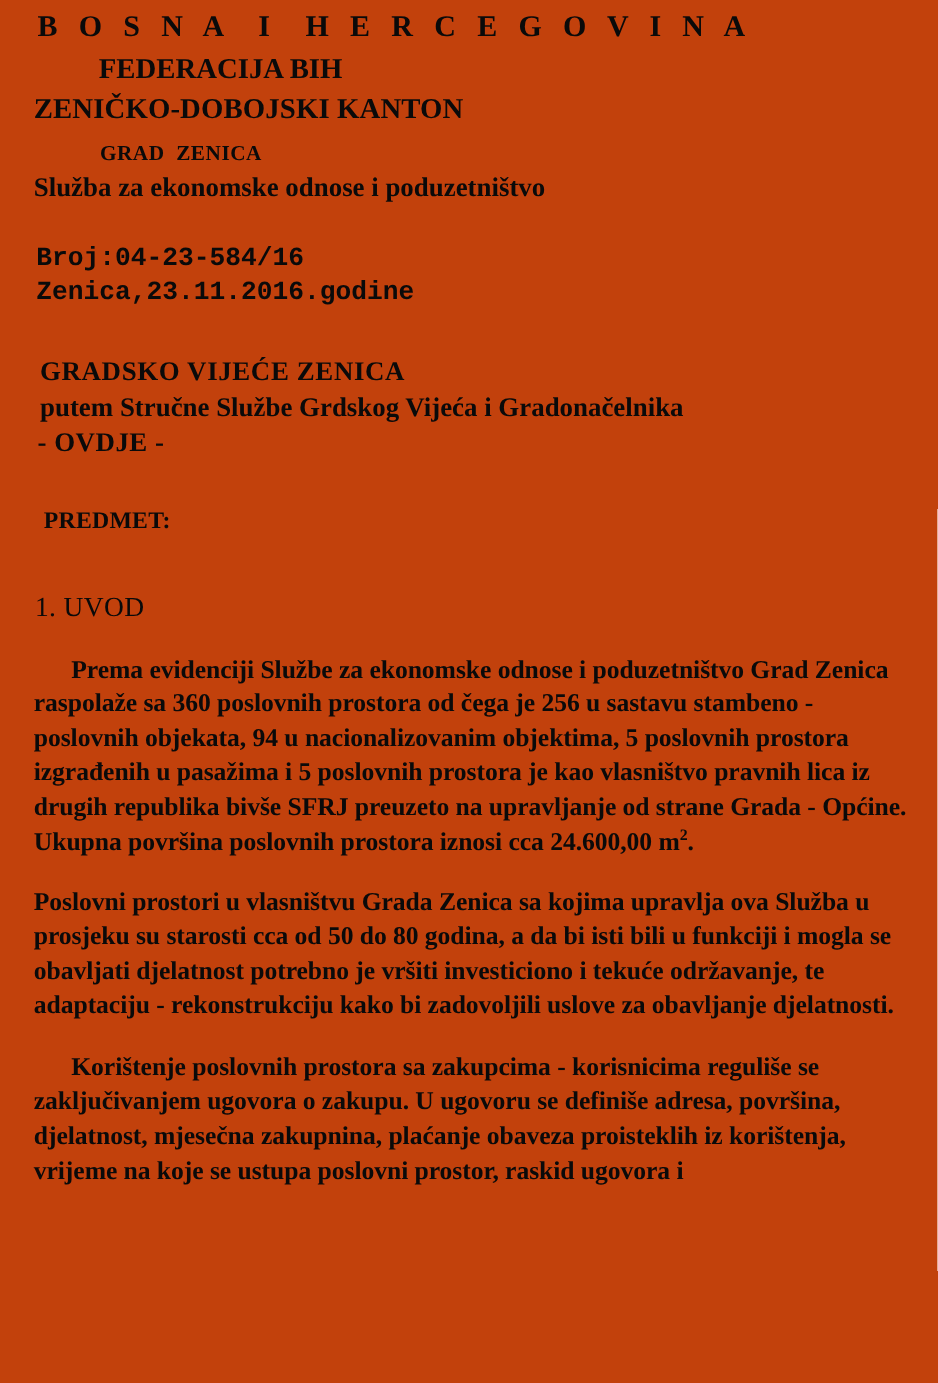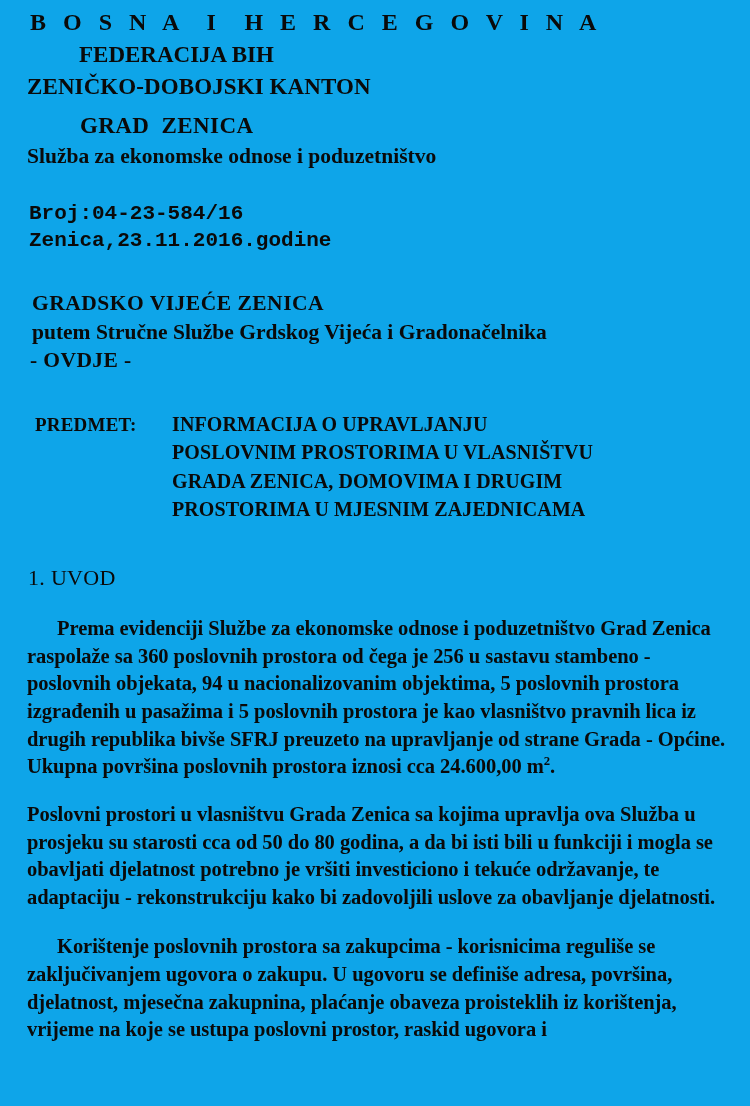--- a/index.html
+++ b/index.html
@@ -13,21 +13,21 @@
     overflow: hidden;
     font-family: "Liberation Serif", "DejaVu Serif", serif;
     color: #0a0a0a;
     -webkit-font-smoothing: none;
   }
 
   .page {
     position: relative;
     width: 750px;
     height: 1106px;
-    background: #0ea5e9;
+    background: #c2410c;
     box-sizing: border-box;
     padding: 0;
   }
 
   
   .letterhead {
     padding-top: 10px;
   }
   .lh-line {
     font-weight: bold;
@@ -45,21 +45,21 @@
     margin-left: 79px;
     margin-bottom: 9px;
   }
   .lh-canton {
     font-size: 23px;
     margin-left: 27px;
     margin-bottom: 9px;
     letter-spacing: 0.1px;
   }
   .lh-city {
-    font-size: 23px;
+    font-size: 17px;
     margin-left: 80px;
     margin-bottom: 9px;
     letter-spacing: 0.4px;
     margin-top: 16px;
   }
   .lh-dept {
     font-size: 21.5px;
     margin-left: 27px;
   }
 
@@ -170,26 +170,20 @@
 
   <div class="addressee">
     <div class="addr-title">GRADSKO  VIJEĆE ZENICA</div>
     <div class="addr-via">putem Stručne Službe Grdskog Vijeća i Gradonačelnika</div>
     <div class="addr-here">-  OVDJE -</div>
   </div>
 
   <div class="subject">
     <div class="subj-row">
       <div class="subj-label">PREDMET:</div>
-      <div class="subj-lines">
-        <div>INFORMACIJA O UPRAVLJANJU</div>
-        <div>POSLOVNIM PROSTORIMA U VLASNIŠTVU</div>
-        <div>GRADA ZENICA, DOMOVIMA I DRUGIM</div>
-        <div>PROSTORIMA U MJESNIM ZAJEDNICAMA</div>
-      </div>
     </div>
   </div>
 
   <div class="section-heading" id="heading-uvod">1. UVOD</div>
 
   <p class="body-para para-indent" id="para-uvod-1"><span>Prema evidenciji Službe za ekonomske odnose i poduzetništvo Grad Zenica raspolaže sa 360 poslovnih prostora od čega je 256 u sastavu stambeno - poslovnih objekata, 94 u nacionalizovanim objektima, 5 poslovnih prostora izgrađenih u pasažima i 5 poslovnih prostora je kao vlasništvo pravnih lica iz drugih republika bivše SFRJ preuzeto na upravljanje od strane Grada - Općine. Ukupna površina poslovnih prostora iznosi cca 24.600,00 m</span><sup>2</sup><span>.</span></p>
 
   <p class="body-para" id="para-uvod-2">Poslovni prostori u vlasništvu Grada Zenica sa kojima upravlja ova Služba u prosjeku su starosti cca od 50 do 80 godina, a da bi isti bili u funkciji i mogla se obavljati djelatnost potrebno je vršiti investiciono i tekuće održavanje, te adaptaciju - rekonstrukciju kako bi zadovoljili uslove za obavljanje djelatnosti.</p>
 
 

